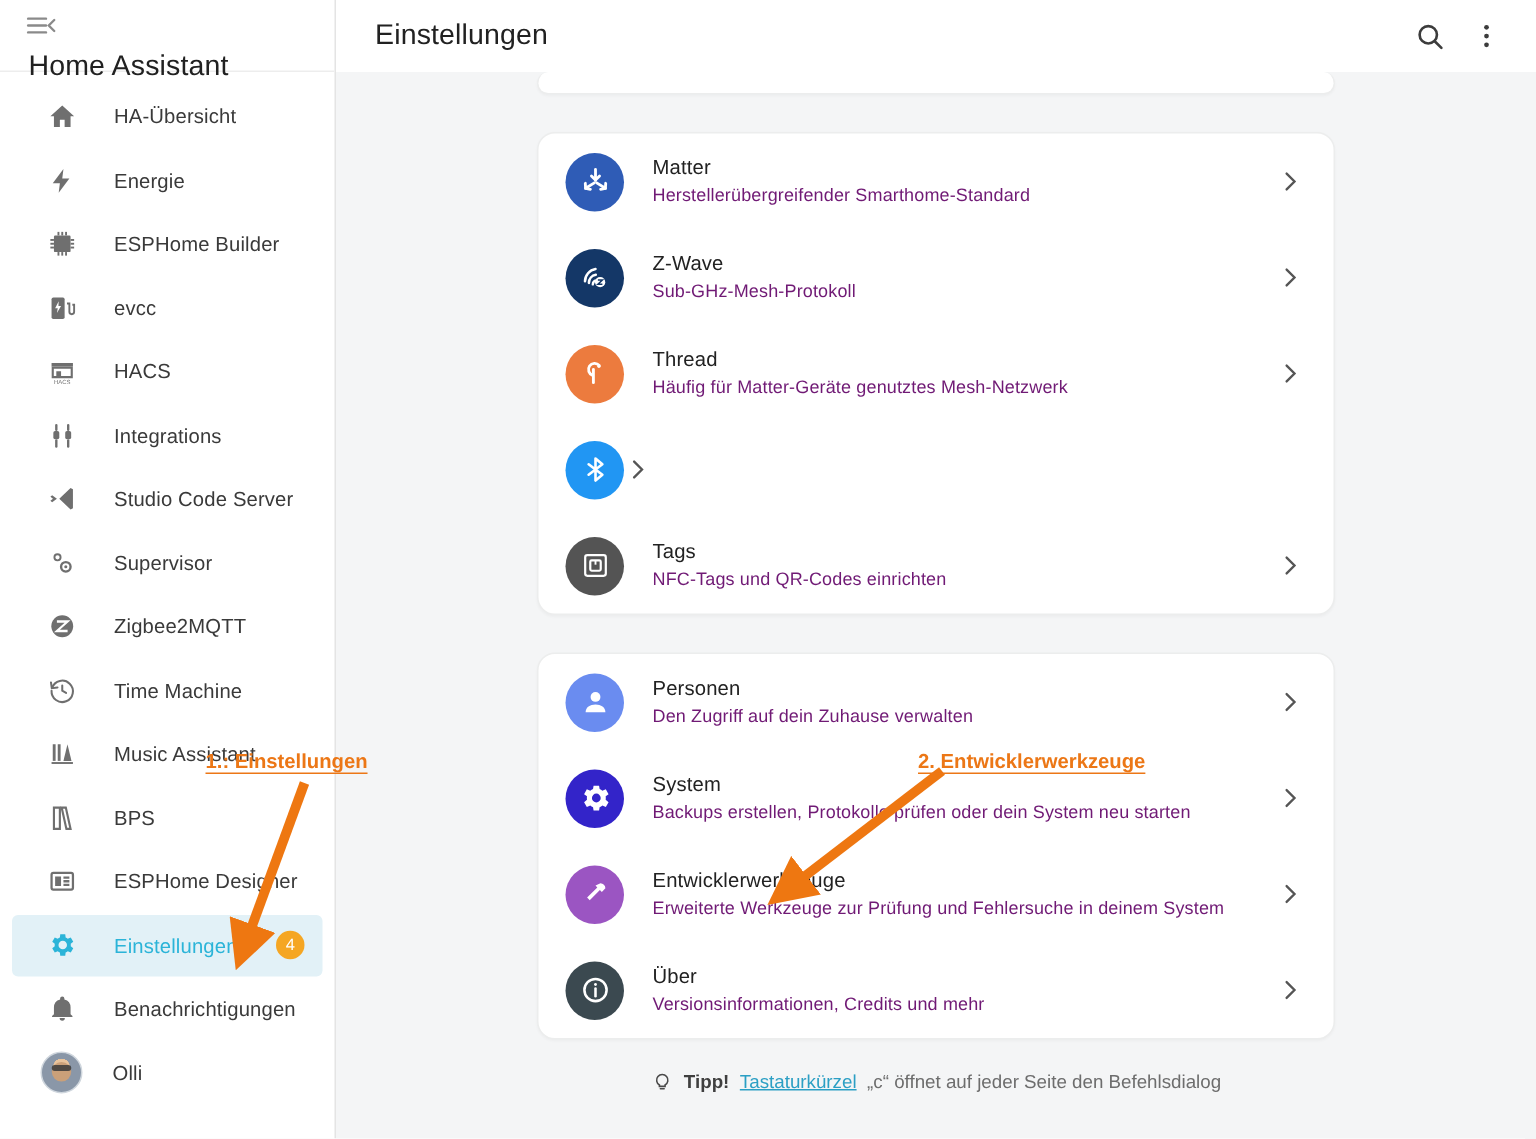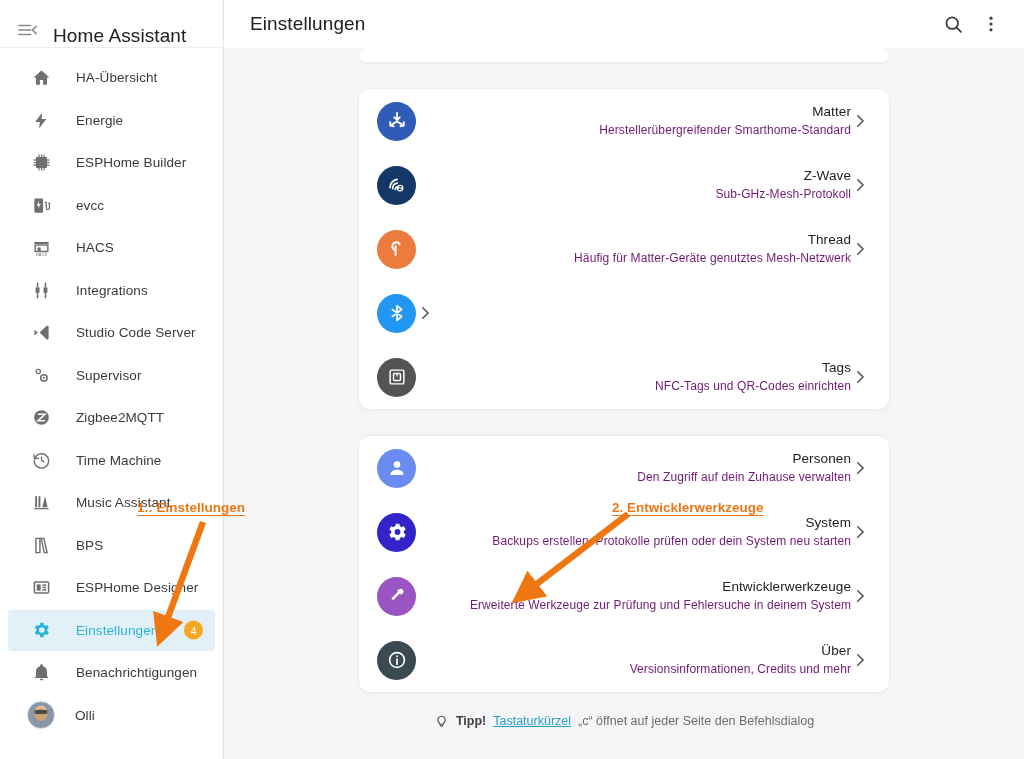--- a/index.html
+++ b/index.html
@@ -15,24 +15,25 @@
   .sidebar {
     width: 224px; height: 759px;
     background: #ffffff;
     border-right: 1px solid #e4e4e4;
     flex: 0 0 224px;
     position: relative;
     overflow: hidden;
   }
   .sb-header {
     height: 48px;
-    display: flex; align-items: flex-end;
+    display: flex; align-items: flex-start;
     padding: 0 0 0 10px;
     border-bottom: 1px solid #ededed;
     margin-bottom: 1px;
+    flex-direction: column;
   }
   .sb-menu-btn {
     width: 34px; height: 34px;
     display: flex; align-items: center; justify-content: center;
     color: #8a8a8a;
     flex: 0 0 34px;
   }
   .sb-title {
     font-size: 19px; color: #212121; font-weight: 400;
     margin-left: 9px; letter-spacing: .1px;
@@ -103,21 +104,20 @@
   .topbar-spacer { flex: 1 1 auto; }
   .icon-btn {
     width: 38px; height: 38px; border-radius: 50%;
     display: flex; align-items: center; justify-content: center;
     color: #3c3c3c; cursor: pointer;
   }
   .scroll-area {
     position: absolute; top: 48px; left: 0; right: 0; bottom: 0;
     background: #f4f5f6;
     overflow: hidden;
-    text-align: right;
   }
   .content-col {
     width: 532px;
     margin: 0 auto;
     padding-top: 0;
   }
   .card {
     background: #ffffff;
     border: 1px solid #eceded;
     border-radius: 12px;

